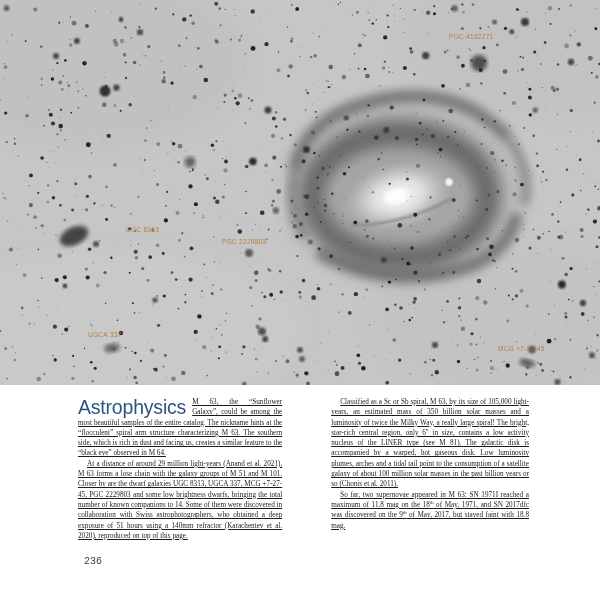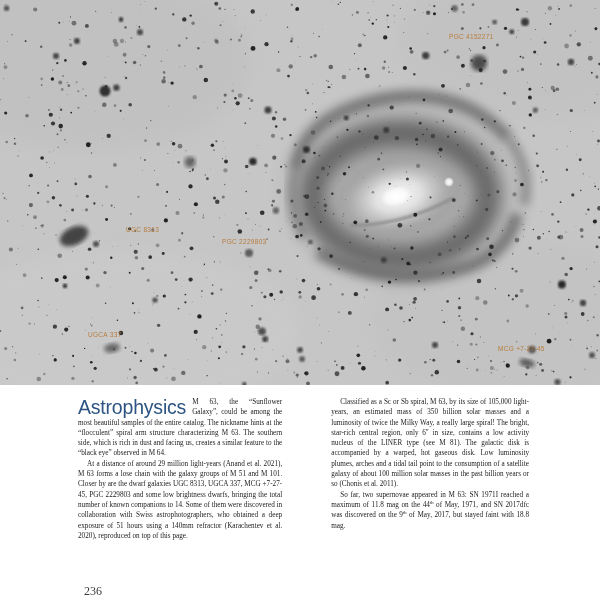--- a/index.html
+++ b/index.html
@@ -14,27 +14,27 @@
                font-size:6.5px;letter-spacing:.3px;white-space:nowrap;}
 
   
   .content{position:absolute;left:78px;top:397px;width:451px;}
   .columns{display:flex;gap:10px;}
   .col-left{width:224px;}
   .col-right{width:217px;margin-left:39px;}
   h1.heading{float:left;margin:0 6px 0 0;padding:0;height:20px;
      font-family:"Liberation Sans", sans-serif;font-weight:normal;
      font-size:19.5px;line-height:20px;letter-spacing:-0.2px;}
-  .body-text{font-size:7.2px;line-height:10.3px;color:#1b1b1b;text-align:justify;}
+  .body-text{font-size:7.2px;line-height:10.3px;color:#1b1b1b;text-align:justify;text-decoration:underline;}
   .body-text p{margin:0;}
   p.indent{text-indent:9px;}
   sup{font-size:4.6px;line-height:0;vertical-align:super;}
 
-  .page-number{position:absolute;left:84px;top:584px;font-size:12px;color:#3a3a3a;
-               font-family:Liberation Serif, serif;}
+  .page-number{position:absolute;left:84px;top:556px;font-size:10px;color:#3a3a3a;
+               font-family:Liberation Mono, monospace;}
 </style>
 </head>
 <body>
 
 <div class="page">
 
   <div class="photo">
     <svg id="sky" width="600" height="385" viewBox="0 0 600 385">
       <defs>
         <filter id="b1">
@@ -1198,19 +1198,19 @@
 
   <div class="content">
     <div class="columns">
       <div class="col-left body-text">
         <h1 class="heading" style="color: rgb(45, 84, 130);">Astrophysics</h1>
         <p>M 63, the “Sunflower Galaxy”, could be among the most beautiful samples of the entire catalog. The nickname hints at the “flocculent” spiral arm structure characterizing M 63. The southern side, which is rich in dust and facing us, creates a similar feature to the “black eye” observed in M 64.</p>
         <p class="indent">At a distance of around 29 million light-years (Anand et al. 2021), M 63 forms a lose chain with the galaxy groups of M 51 and M 101. Closer by are the dwarf galaxies UGC 8313, UGCA 337, MCG +7-27-45, PGC 2229803 and some low brightness dwarfs, bringing the total number of known companions to 14. Some of them were discovered in collaboration with Swiss astrophotographers, who obtained a deep exposure of 51 hours using a 140mm refractor (Karachentev et al. 2020), reproduced on top of this page.</p>
       </div>
       <div class="col-right body-text">
         <p class="indent">Classified as a Sc or Sb spiral, M 63, by its size of 105,000 light-years, an estimated mass of 350 billion solar masses and a luminosity of twice the Milky Way, a really large spiral! The bright, star-rich central region, only 6″ in size, contains a low activity nucleus of the LINER type (see M 81). The galactic disk is accompanied by a warped, hot gaseous disk. Low luminosity plumes, arches and a tidal tail point to the consumption of a satellite galaxy of about 100 million solar masses in the past billion years or so (Chonis et al. 2011).</p>
-        <p class="indent"><span>So far, two supernovae appeared in M 63: SN 1971I reached a maximum of 11.8 mag on the 44</span><sup>th</sup><span> of May, 1971, and SN 2017dfc was discovered on the 9</span><sup>th</sup><span> of May, 2017, but stayed faint with 18.8 mag.</span></p>
+        <p class="indent"><span>So far, two supernovae appeared in M 63: SN 1971I reached a maximum of 11.8 mag on the 18</span><sup>th</sup><span> of May, 1971, and SN 2017dfc was discovered on the 9</span><sup>th</sup><span> of May, 2017, but stayed faint with 18.8 mag.</span></p>
       </div>
     </div>
   </div>
 
   <div class="page-number">236</div>
 </div>
 
 </body></html>

